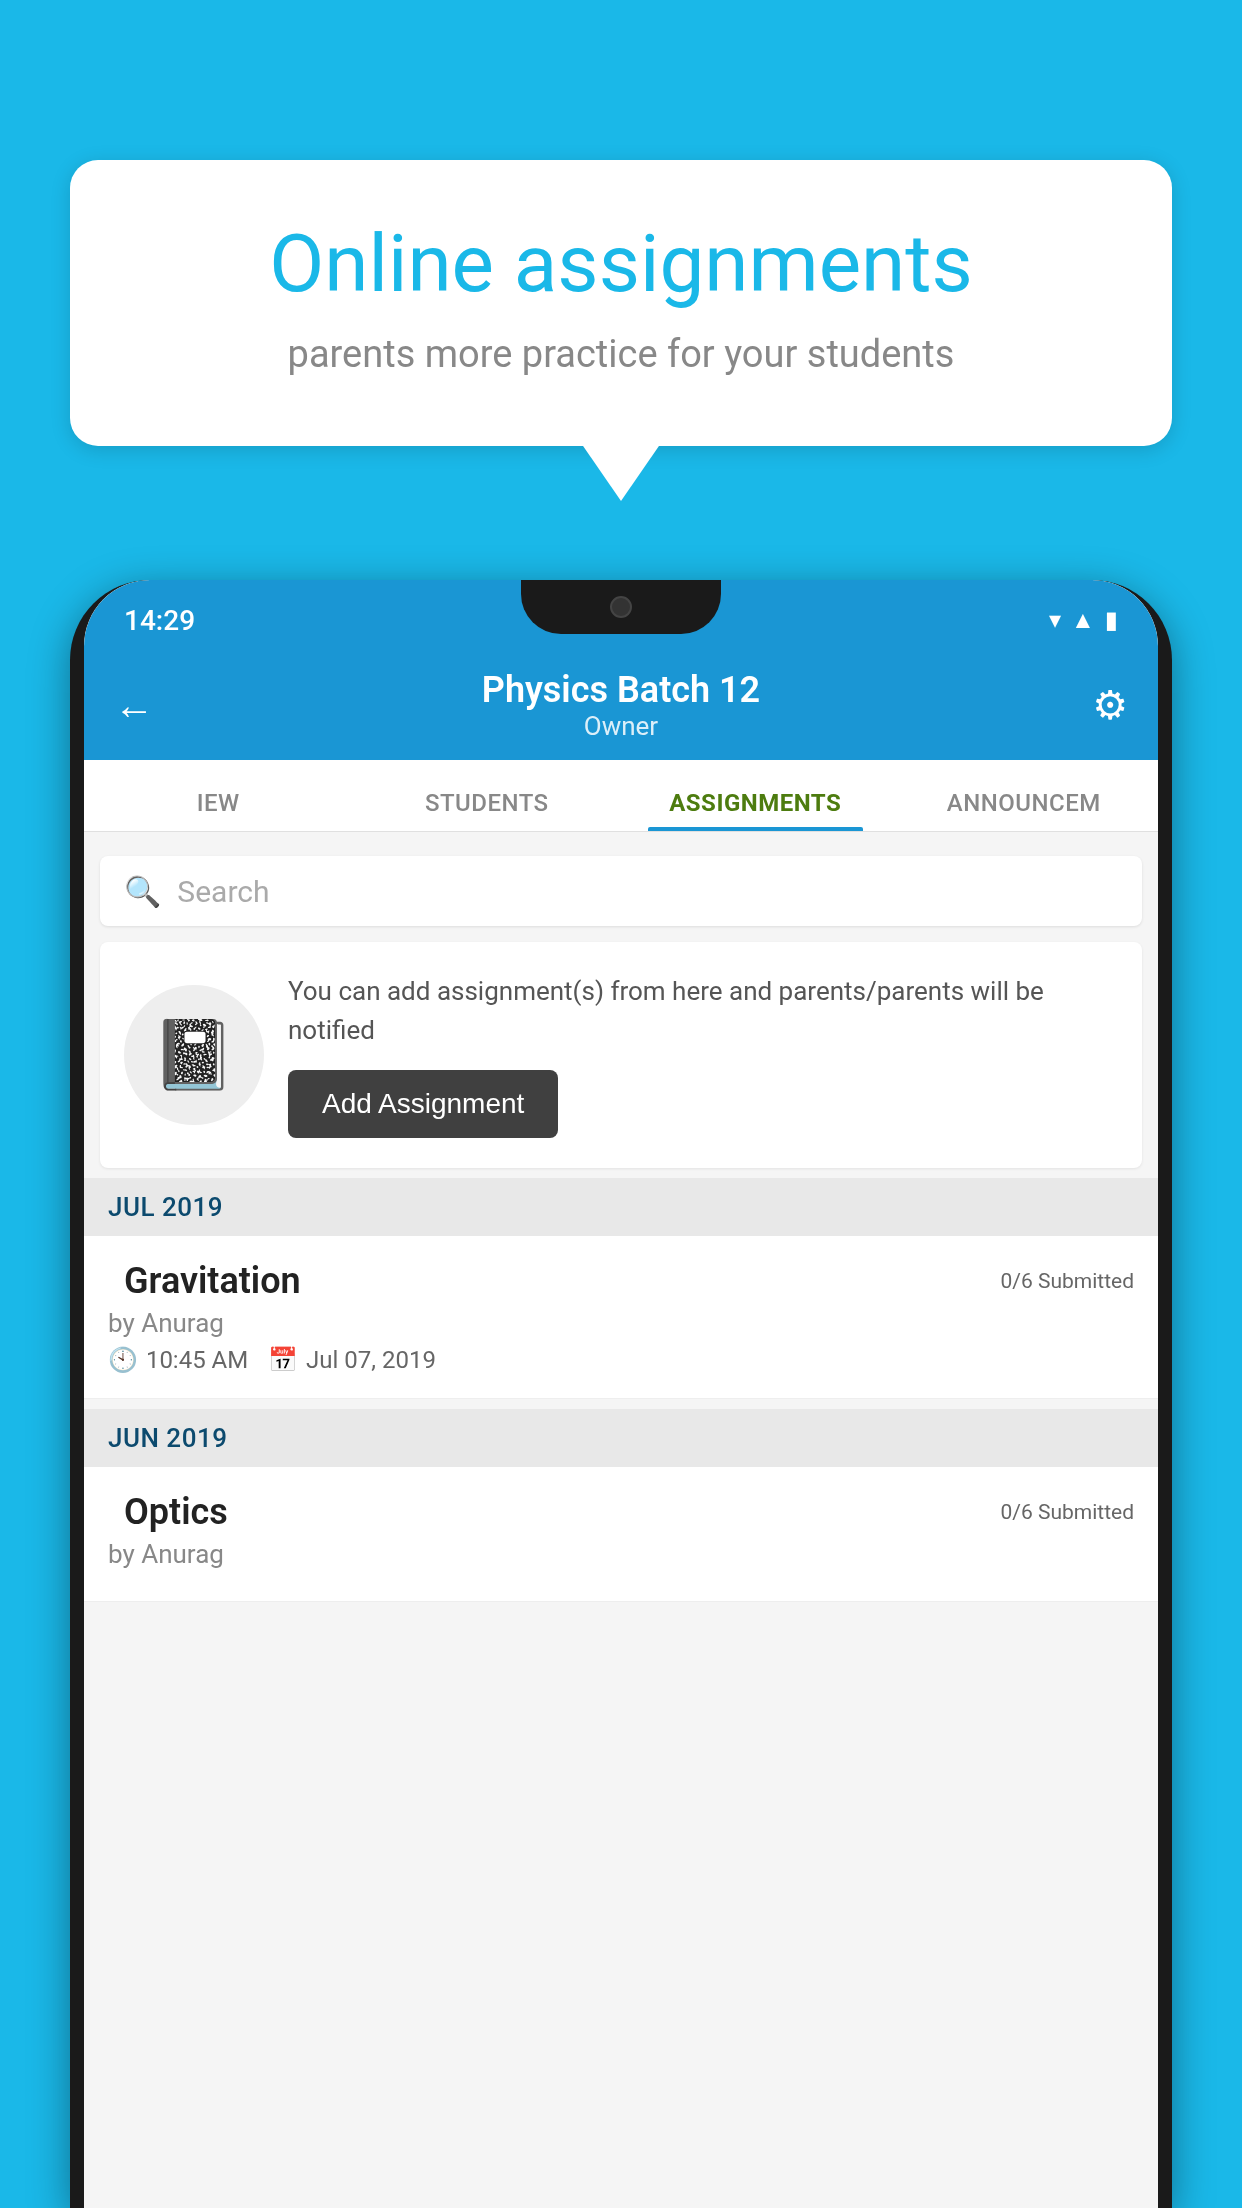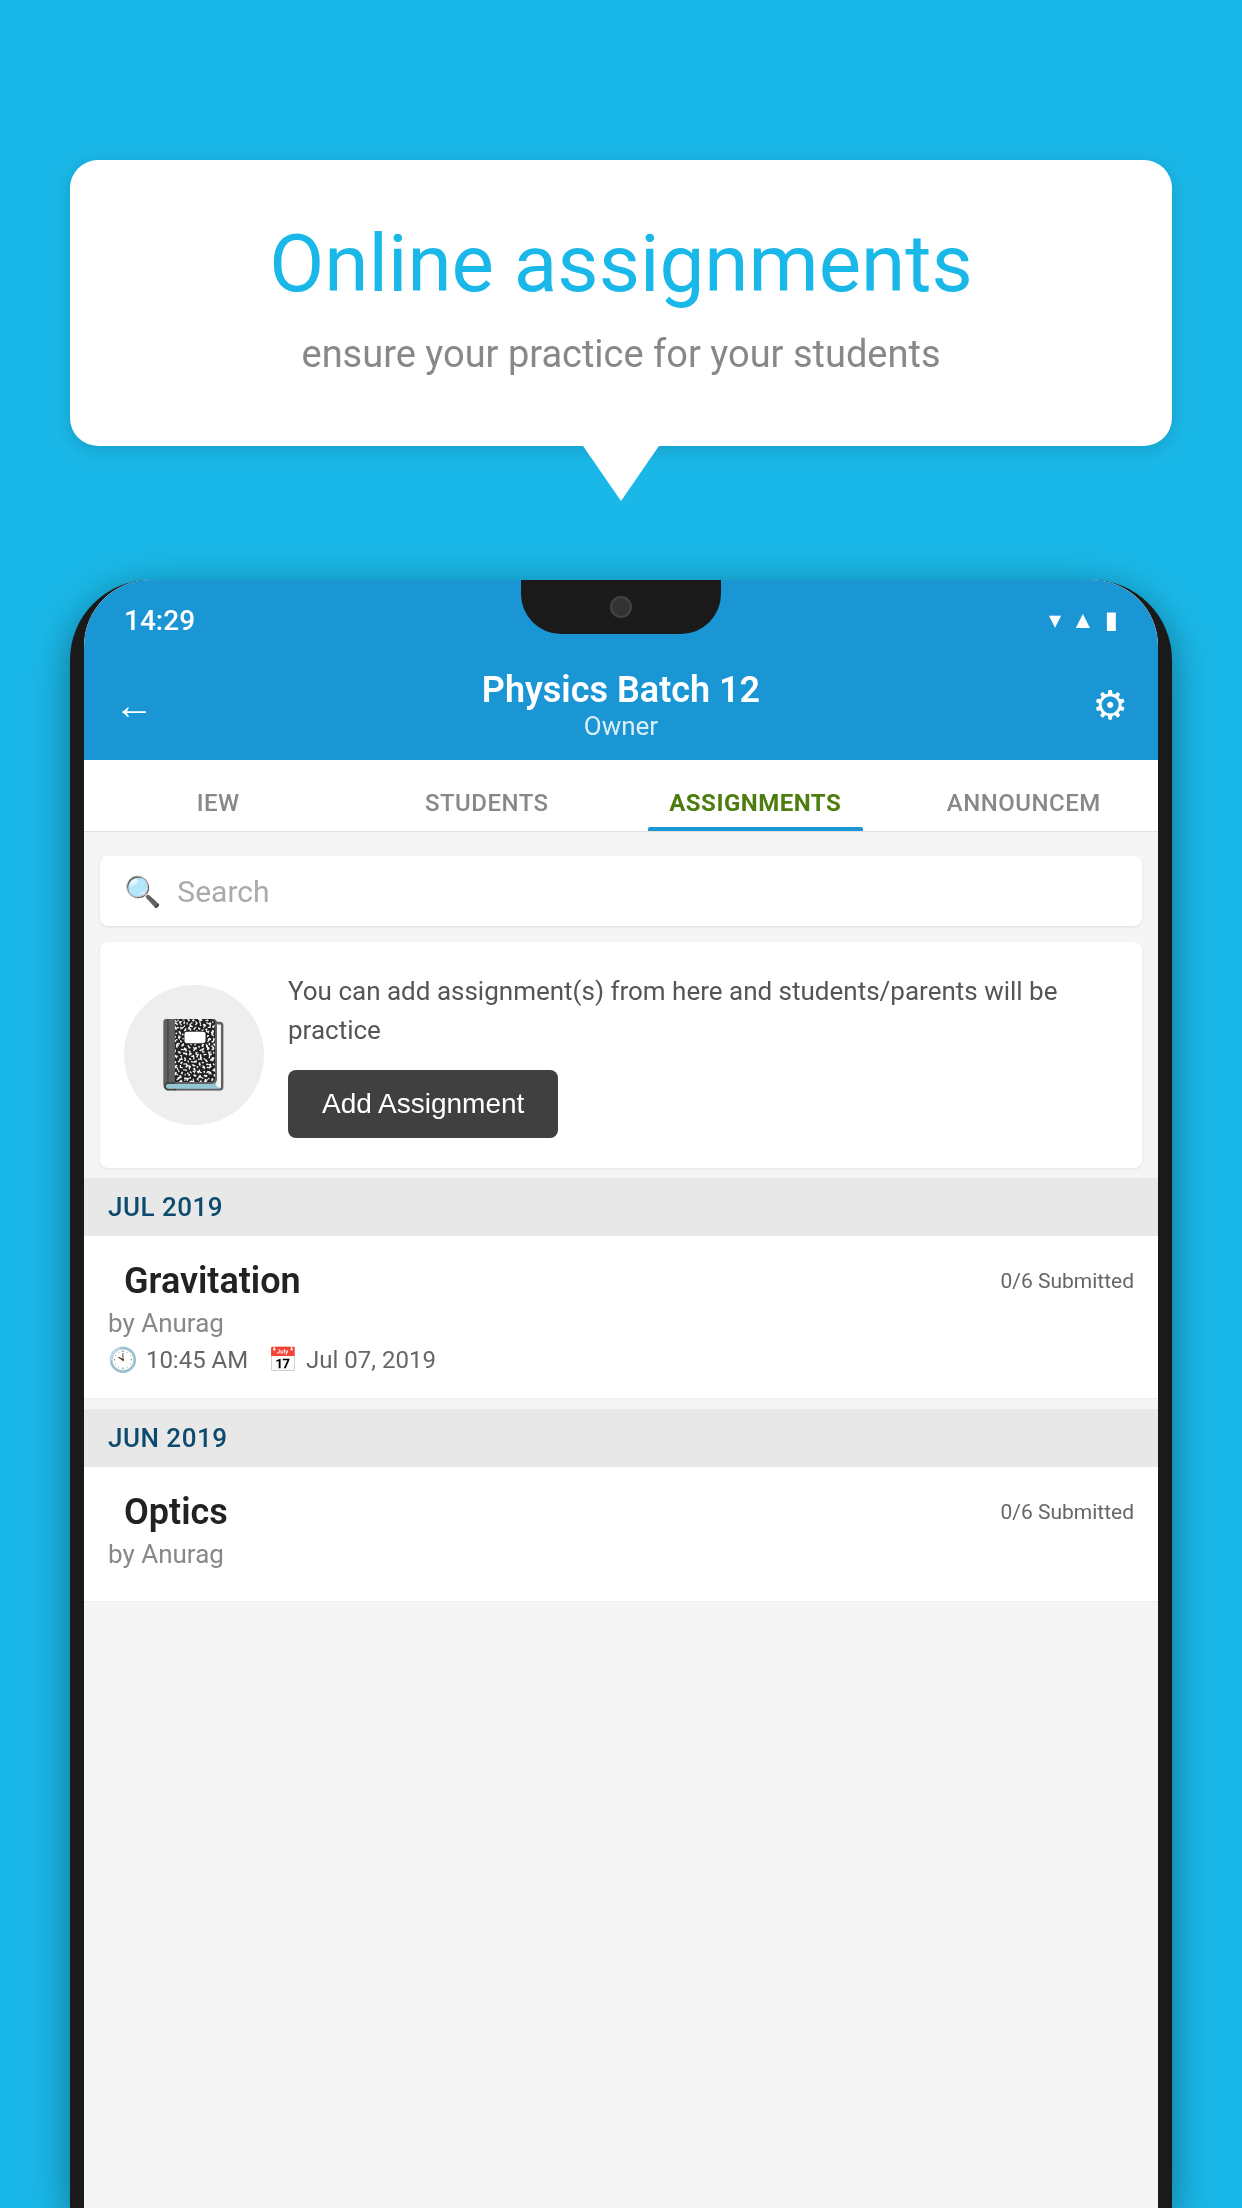--- a/index.html
+++ b/index.html
@@ -340,21 +340,21 @@
     .meta-icon {
       font-size: 24px;
       color: #666;
     }
   </style>
 </head>
 <body>
 
 <div class="speech-bubble">
   <div class="bubble-title">Online assignments</div>
-  <div class="bubble-subtitle">ensure your practice for your students</div>
+  <div class="bubble-subtitle">parents more practice for your students</div>
 </div>
 
 <div class="phone-frame">
 
   <div class="phone-screen">
 
     <div class="notch">
       <div class="notch-camera"></div>
     </div>
 
@@ -396,21 +396,21 @@
       <div class="search-bar">
         <div class="search-icon-wrap">🔍</div>
         <span class="search-text">Search</span>
       </div>
 
       <div class="empty-state">
         <div class="empty-state-icon">
           <span class="notebook-icon">📓</span>
         </div>
         <div class="empty-state-text">
-          <div class="empty-state-desc">You can add assignment(s) from here and students/parents will be practice</div>
+          <div class="empty-state-desc">You can add assignment(s) from here and parents/parents will be notified</div>
           <button class="add-assignment-btn">Add Assignment</button>
         </div>
       </div>
 
       <div class="section-header">JUL 2019</div>
 
       <div class="assignment-item">
         <div class="assignment-row-top">
           <span class="assignment-name">Gravitation</span>
           <span class="assignment-submitted">0/6 Submitted</span>

